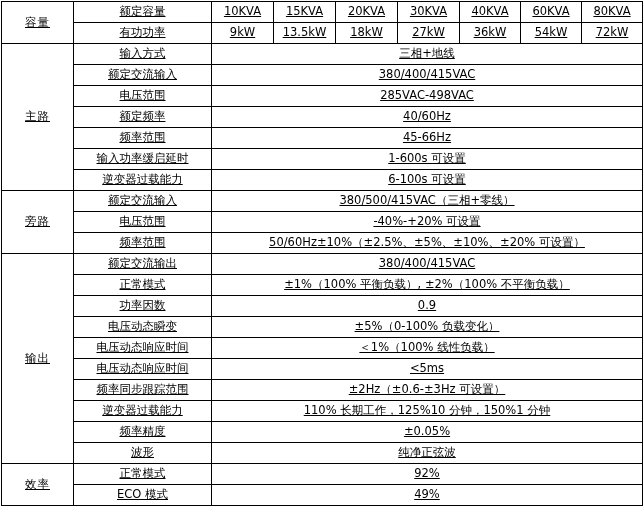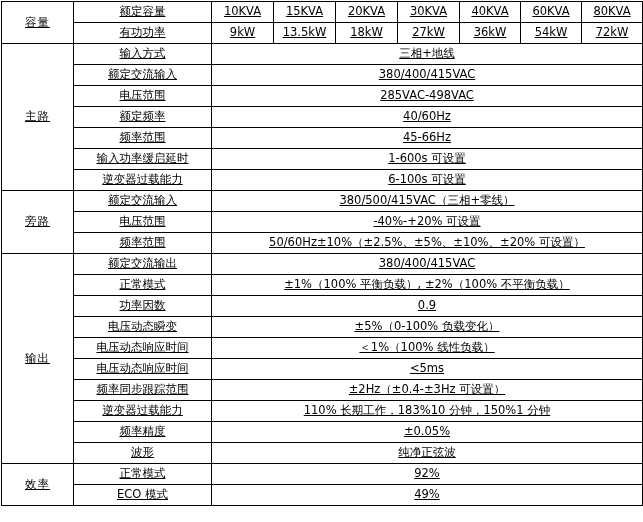--- a/index.html
+++ b/index.html
@@ -150,25 +150,25 @@
     <tr>
       <td class="label">电压动态响应时间</td>
       <td class="wide" colspan="7">＜1%（100% 线性负载）</td>
     </tr>
     <tr>
       <td class="label">电压动态响应时间</td>
       <td class="wide" colspan="7">&lt;5ms</td>
     </tr>
     <tr>
       <td class="label">频率同步跟踪范围</td>
-      <td class="wide" colspan="7">±2Hz（±0.4-±3Hz 可设置）</td>
+      <td class="wide" colspan="7">±2Hz（±0.6-±3Hz 可设置）</td>
     </tr>
     <tr>
       <td class="label">逆变器过载能力</td>
-      <td class="wide" colspan="7">110% 长期工作，183%10 分钟，150%1 分钟</td>
+      <td class="wide" colspan="7">110% 长期工作，125%10 分钟，150%1 分钟</td>
     </tr>
     <tr>
       <td class="label">频率精度</td>
       <td class="wide" colspan="7">±0.05%</td>
     </tr>
     <tr>
       <td class="label">波形</td>
       <td class="wide" colspan="7">纯净正弦波</td>
     </tr>
 

